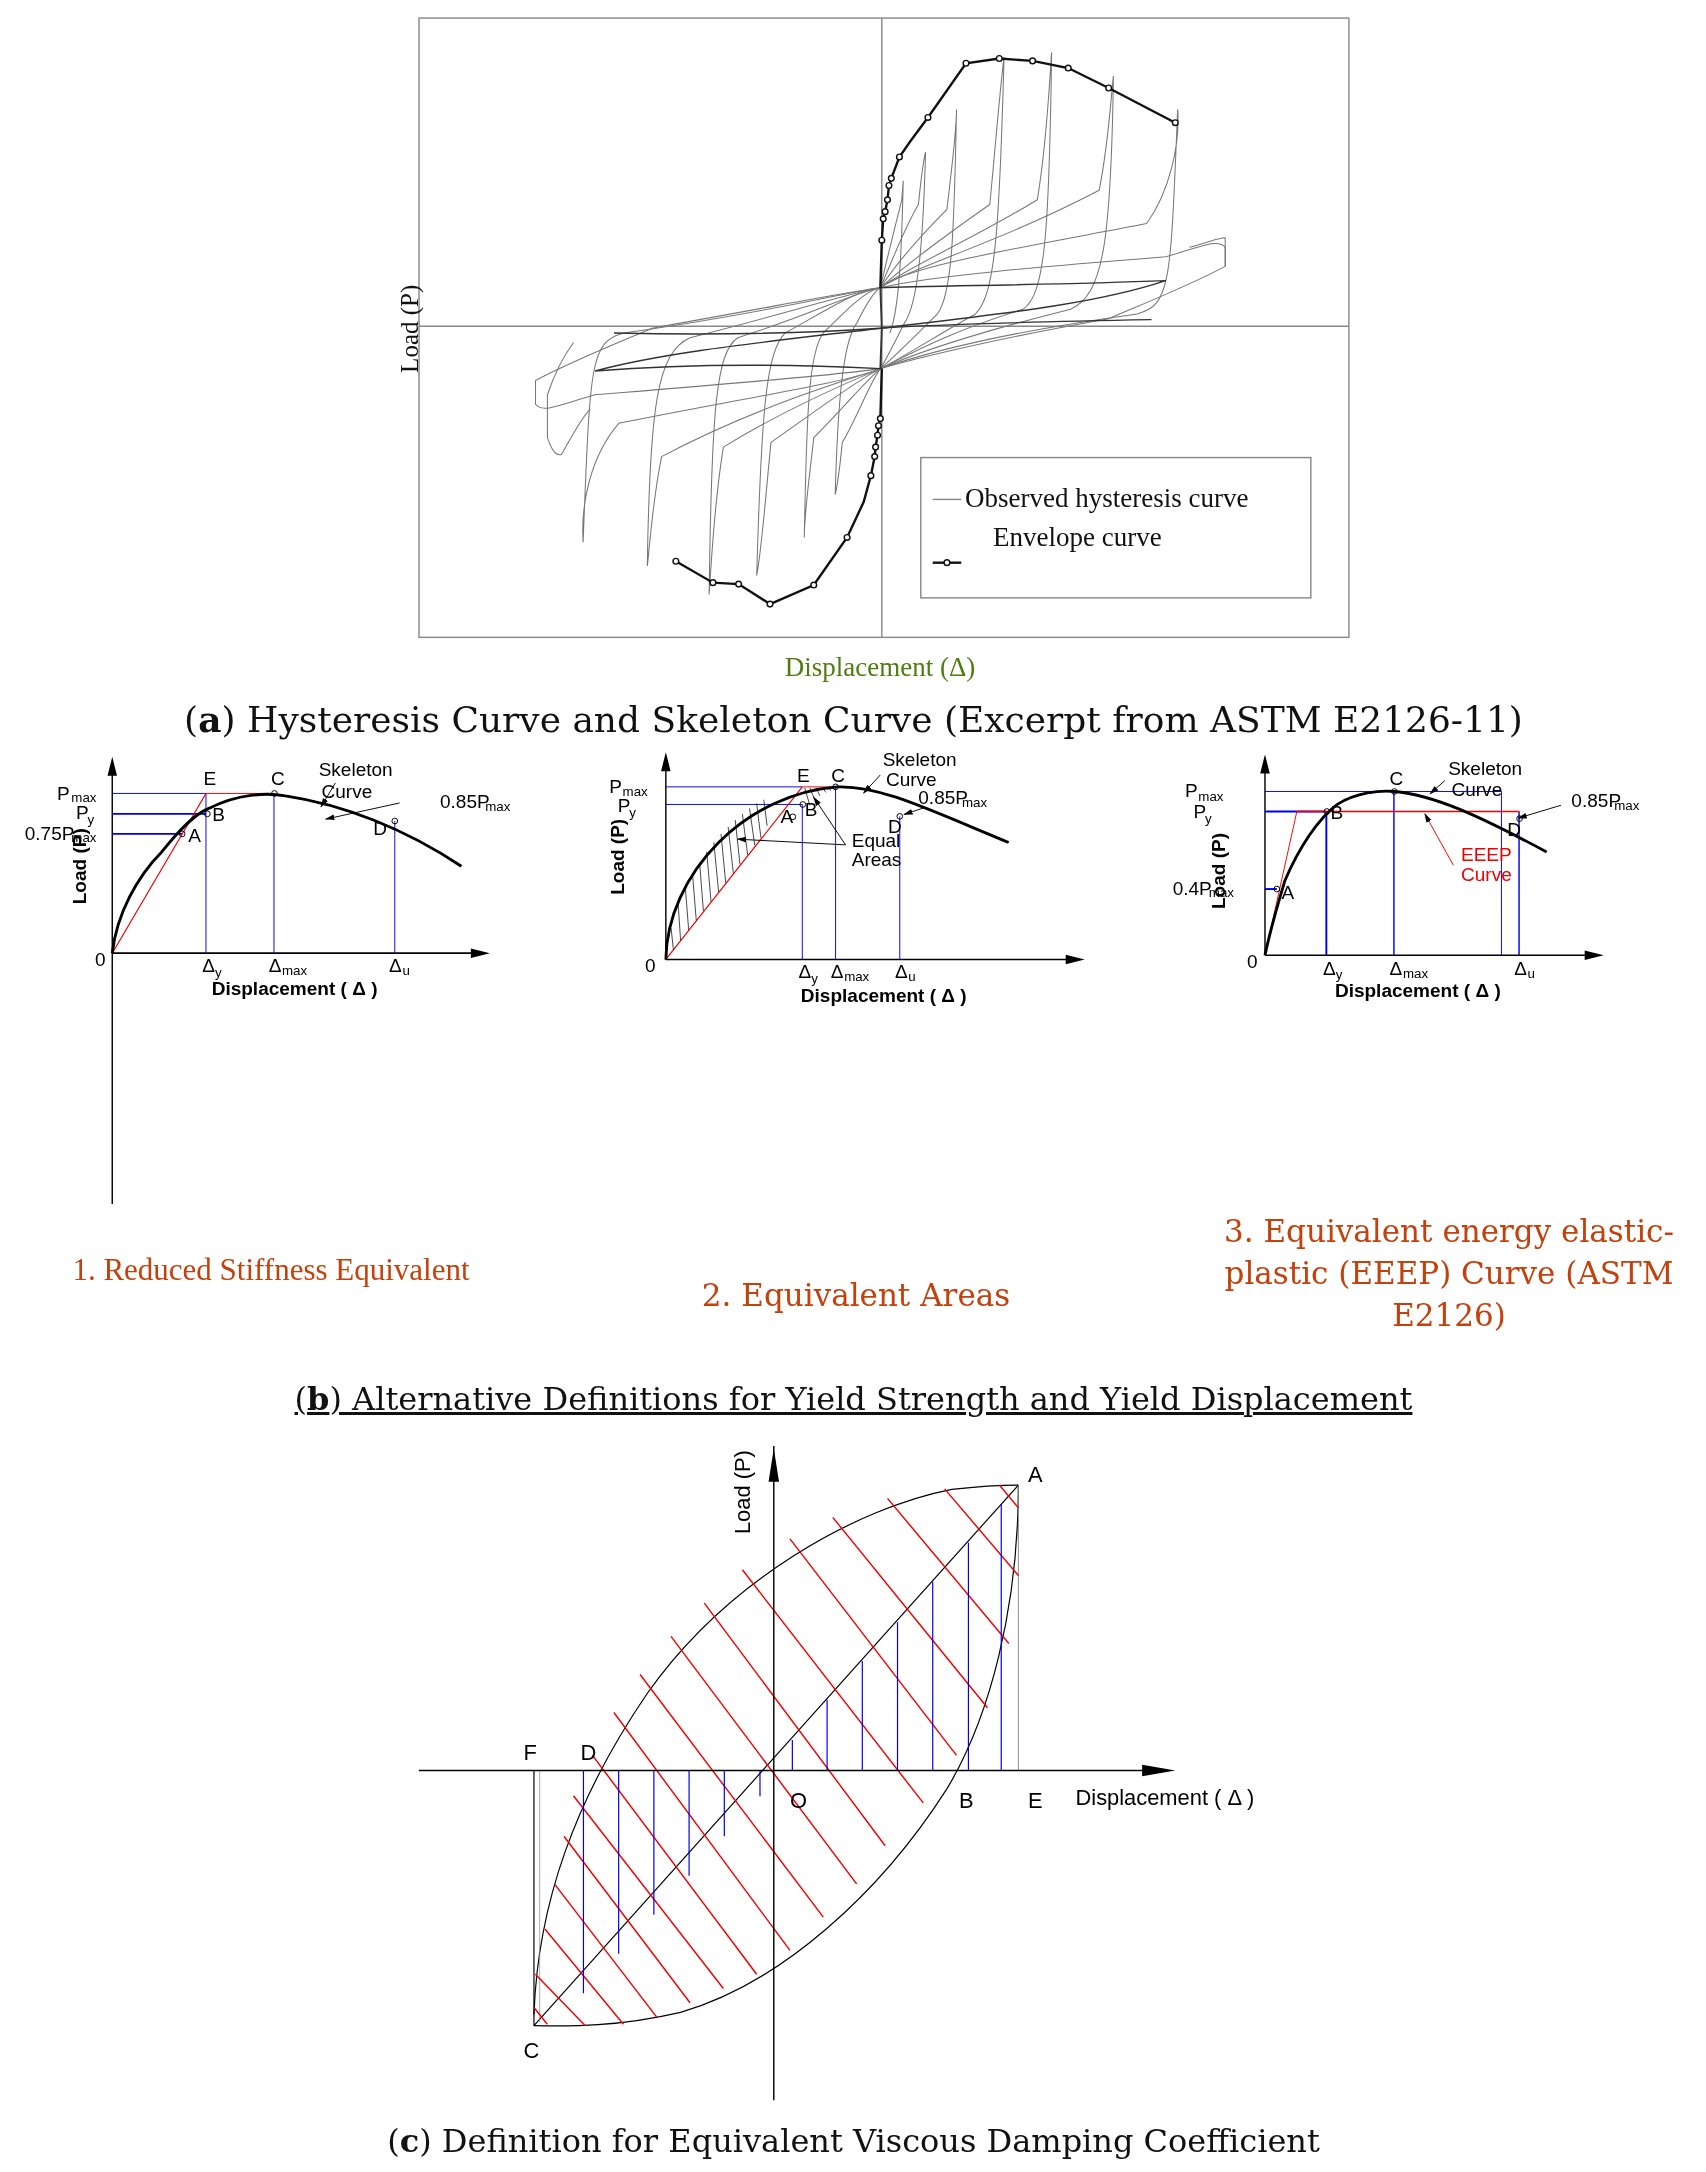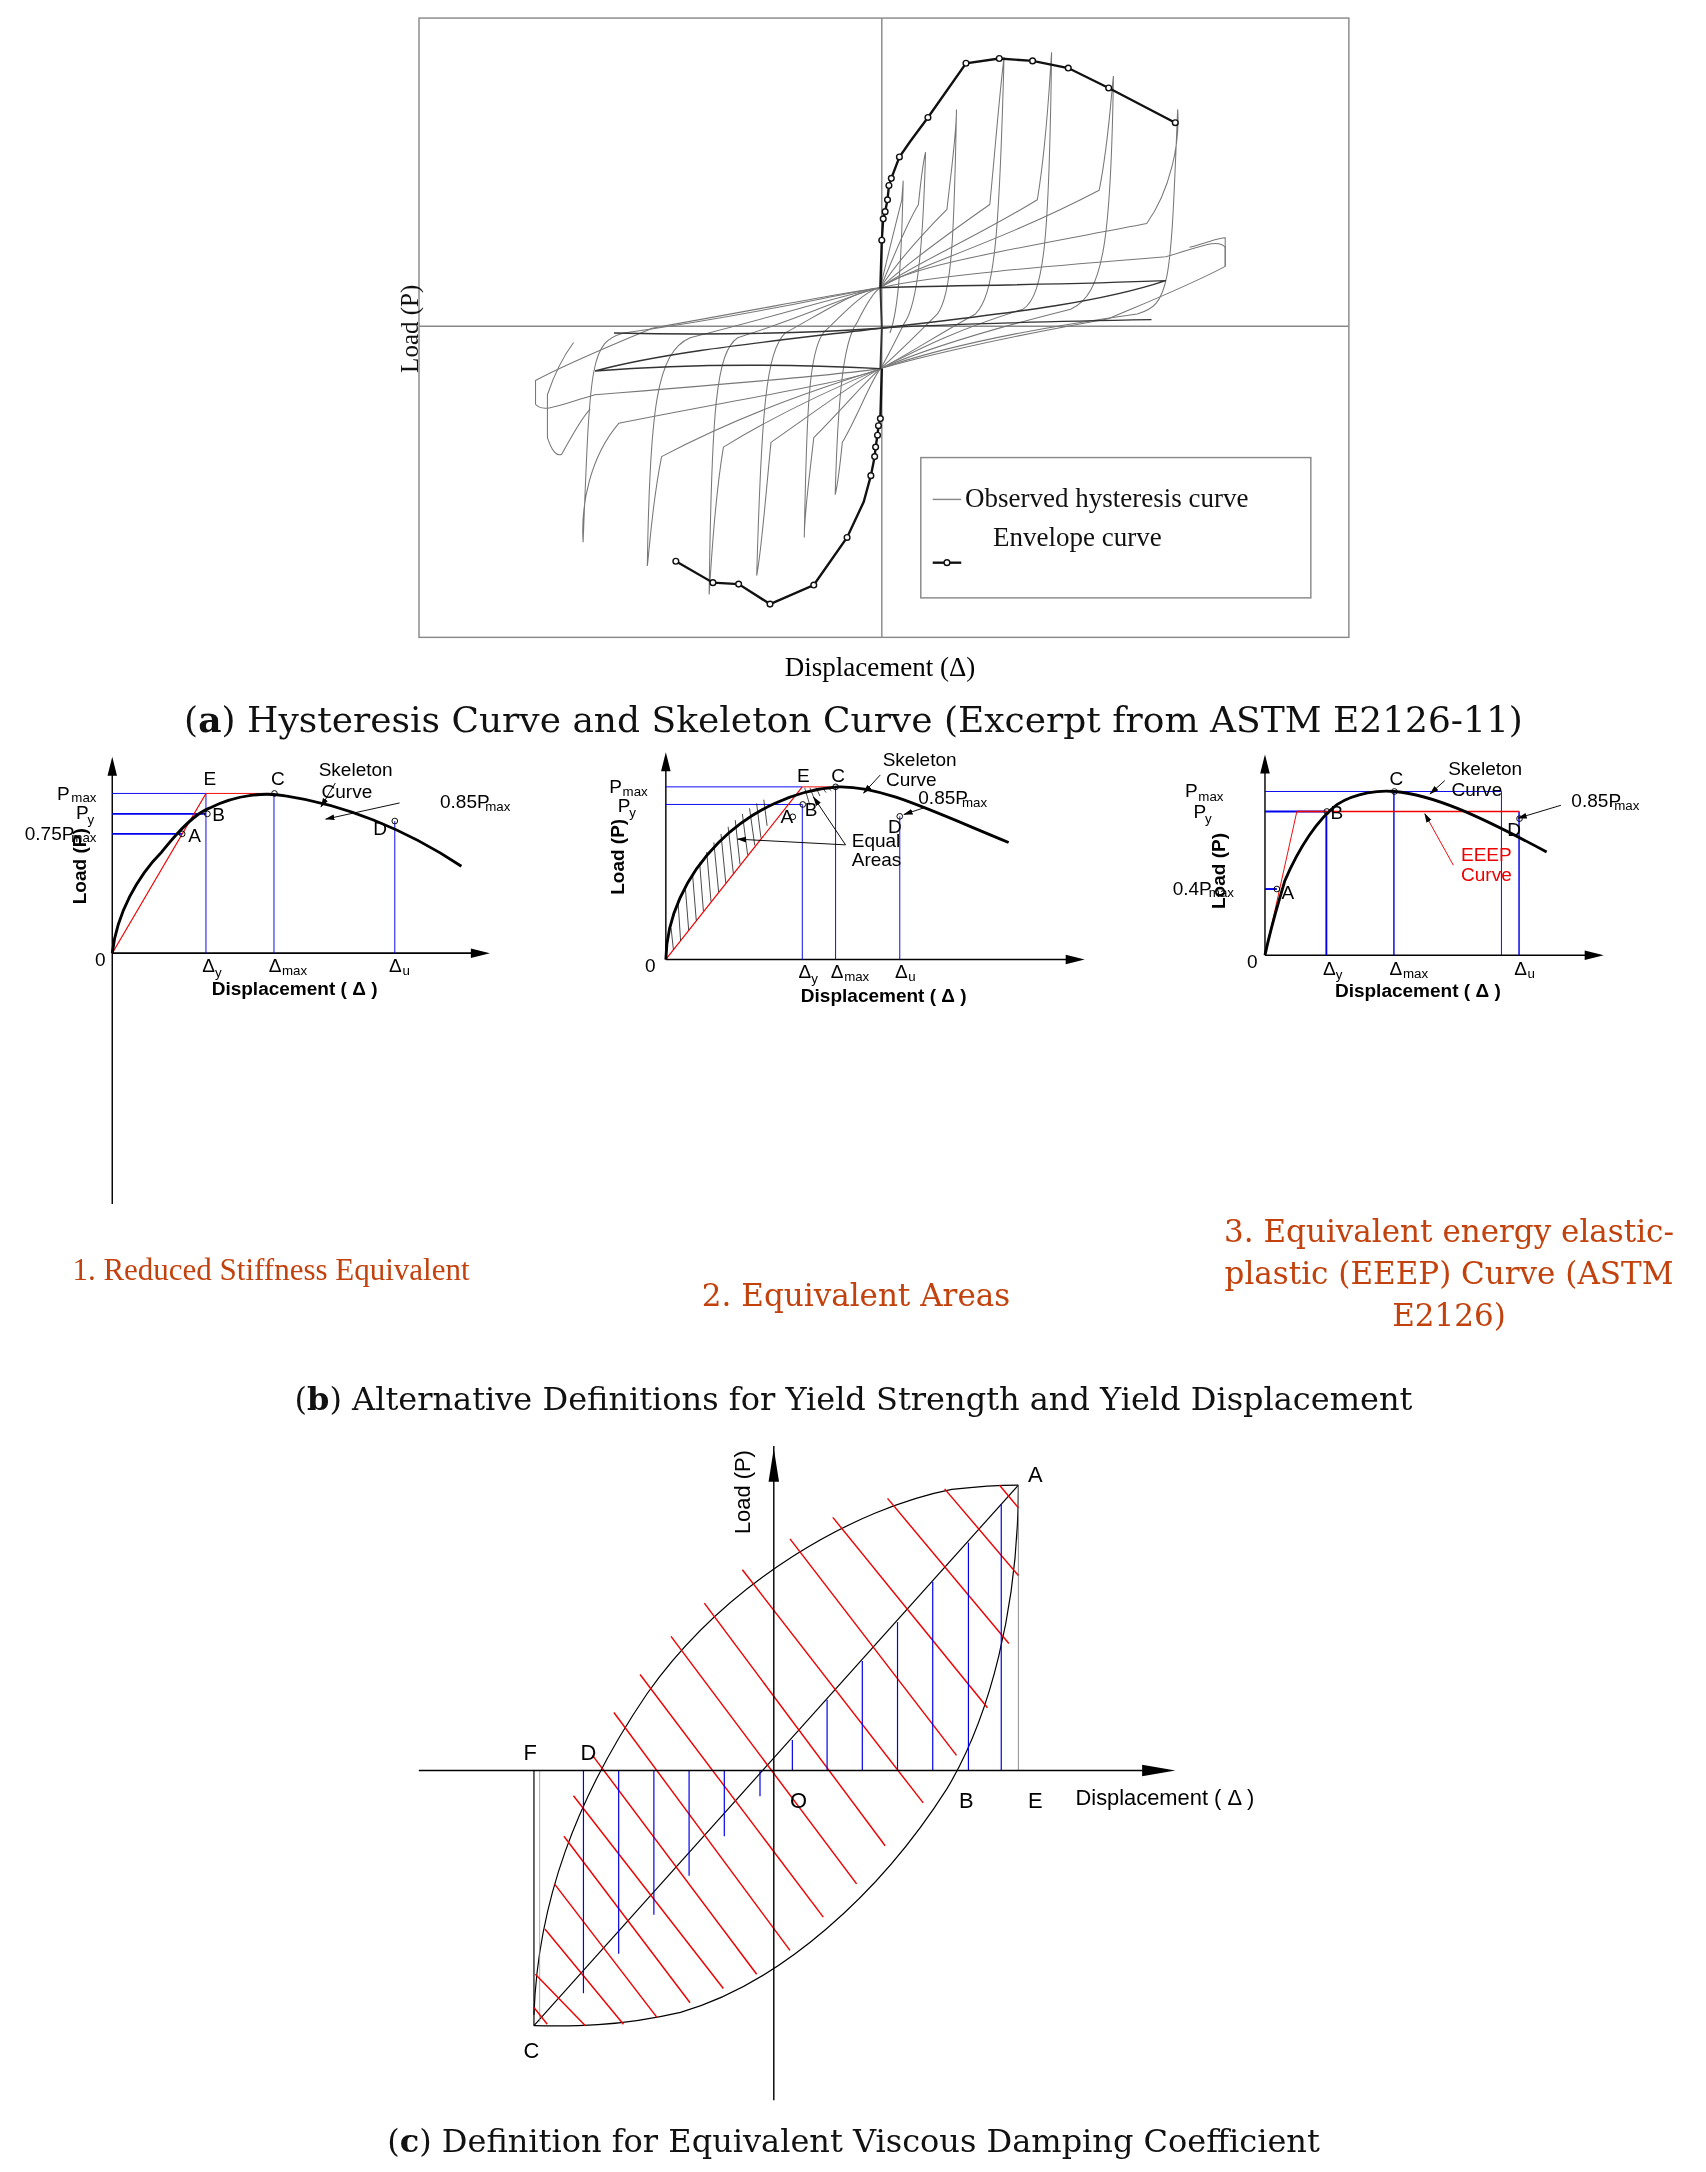--- a/index.html
+++ b/index.html
@@ -81,21 +81,21 @@
     </g>
 
     <rect x="1935" y="962" width="820" height="295" fill="#fff" stroke="#888" stroke-width="3"></rect>
     <line x1="1960" y1="1050" x2="2020" y2="1050" stroke="#888" stroke-width="3"></line>
     <line x1="1960" y1="1183" x2="2020" y2="1183" stroke="#111" stroke-width="5"></line>
     <circle cx="1990" cy="1183" r="6" fill="#fff" stroke="#111" stroke-width="3"></circle>
   </svg>
   <div class="abs serif" style="left:965px;top:483px;font-size:27px;font-family:Liberation Serif, serif;color:#111;white-space:nowrap;">Observed hysteresis curve</div>
   <div class="abs serif" style="left:965px;top:522px;font-size:27px;font-family:'Liberation Serif',serif;color:#111;white-space:nowrap;margin-left:28px;">Envelope curve</div>
   <div class="abs" style="left:362px;top:314px;width:95px;text-align:center;font-size:25px;font-family:'Liberation Serif',serif;transform:rotate(-90deg);transform-origin:48px 14.3px;color:#111;">Load (P)</div>
-  <div class="abs" style="left:761px;top:652px;width:238px;text-align:center;font-size:27px;font-family:'Liberation Serif',serif;color:#000000;">Displacement (Δ)</div>
+  <div class="abs" style="left:761px;top:652px;width:238px;text-align:center;font-size:27px;font-family:'Liberation Serif',serif;color:#4d7c0f;">Displacement (Δ)</div>
   <div class="cap" style="left:0;top:698px;width:1707px;font-size:36px;">
     (<b>a</b>) <span>Hysteresis Curve and Skeleton Curve (Excerpt from ASTM E2126-11)</span>
   </div>
 </div>
 
 <div class="abs" style="left:0;top:752px;width:547px;height:452px;">
   <svg class="abs" style="left:0;top:0" width="547" height="452" viewBox="0 0 1150 950">
     <defs>
         <marker id="arr" markerWidth="10" markerHeight="10" refX="9" refY="5" orient="auto">
           <path d="M0,2 L10,5 L0,8 Z" fill="#000"></path>
@@ -298,21 +298,21 @@
   <div>1. Reduced Stiffness Equivalent</div>
 </div>
 <div class="sub" style="left:618px;top:1275px;width:476px;font-size:31px;">
   <div>2. Equivalent Areas</div>
 </div>
 <div class="sub" style="left:1199px;top:1211px;width:500px;font-size:31px;">
   <div>3. Equivalent energy elastic-</div>
   <div>plastic (EEEP) Curve (ASTM</div>
   <div>E2126)</div>
 </div>
-<div class="cap" style="left:0;top:1380px;width:1707px;font-size:32px;">
+<div class="cap" style="left:0;top:1380px;width:1707px;font-size:32px;text-decoration:underline;">
   (<b>b</b>) <span>Alternative Definitions for Yield Strength and Yield Displacement</span>
 </div>
 
 <div class="abs" style="left:0;top:1427px;width:1707px;height:745px;">
   <svg class="abs" style="left:0;top:0" width="1707" height="690" viewBox="0 0 3587 1450">
     <defs>
       <clipPath id="lens">
         <path d="M1122,539 C1140,380 1300,210 1480,155 C1600,120 1780,80 2106,35 C2110,100 2106,230 2050,380 C1960,520 1800,620 1650,700 C1500,740 1300,780 1122,772 C1112,720 1110,640 1122,539 Z" transform="translate(0,0)"></path>
       </clipPath>
     </defs>

